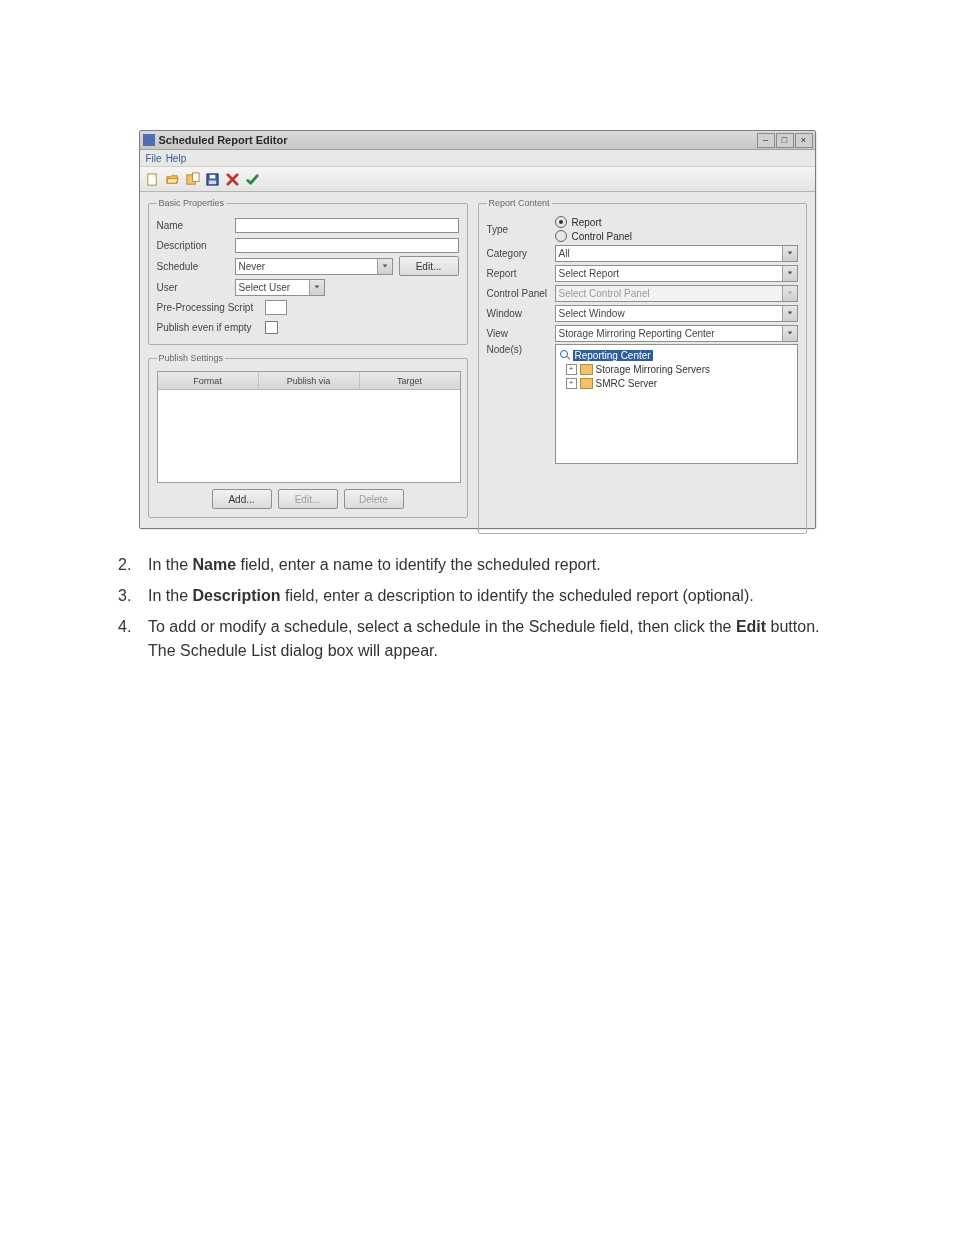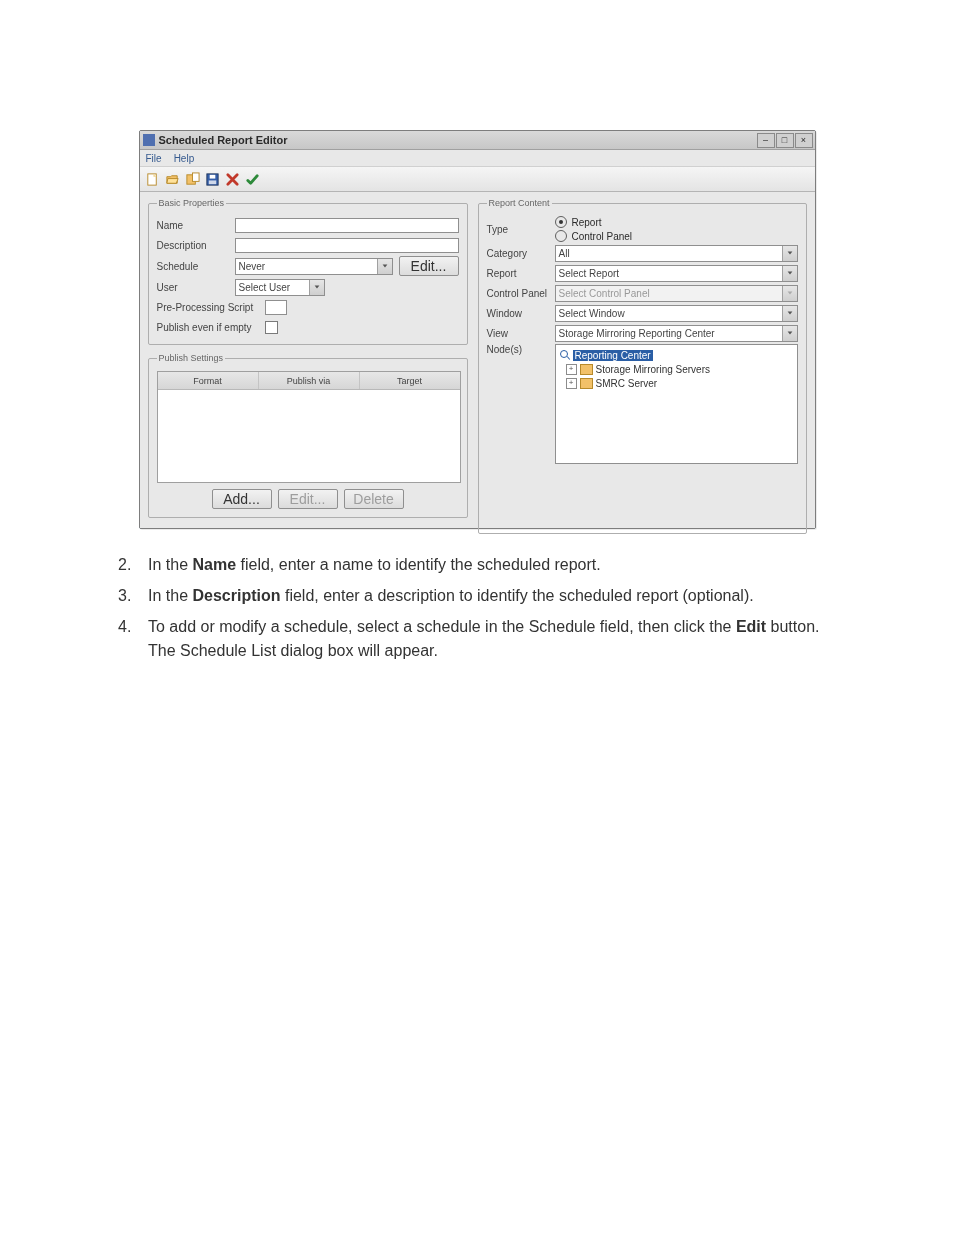--- a/index.html
+++ b/index.html
@@ -50,21 +50,21 @@
     width: 16px; height: 13px;
     background: #d0d0d0;
     border: 1px solid #8a8a8a;
     margin-left: 1px;
     display: flex; align-items: center; justify-content: center;
     font-size: 9px; line-height: 1;
   }
   
   .menubar {
     display: flex;
-    gap: 12px;
+    gap: 4px;
     height: 16px;
     align-items: center;
     padding: 0 6px;
     background: #e8e8e8;
     border-bottom: 1px solid #d0d0d0;
     font-size: 10px;
     color: #365a8f;
   }
   
   .toolbar {
@@ -138,21 +138,21 @@
     display:flex;align-items:center;justify-content:center;
   }
   .caret svg, .caret-box svg { width:8px; height:8px; }
   .btn {
     height:18px;
     min-width:46px;
     padding:0 6px;
     background:linear-gradient(#f2f2f2,#dcdcdc);
     border:1px solid #8f8f8f;
     border-radius:2px;
-    font-size:14px;
+    font-size:10px;
     display:flex;align-items:center;justify-content:center;
     color:#333;
   }
   .btn.disabled { color:#9d9d9d; }
   .chk {
     width:11px; height:11px; border:1px solid #7a7a7a; background:#fff;
   }
   
   .ptable {
     width:100%;

